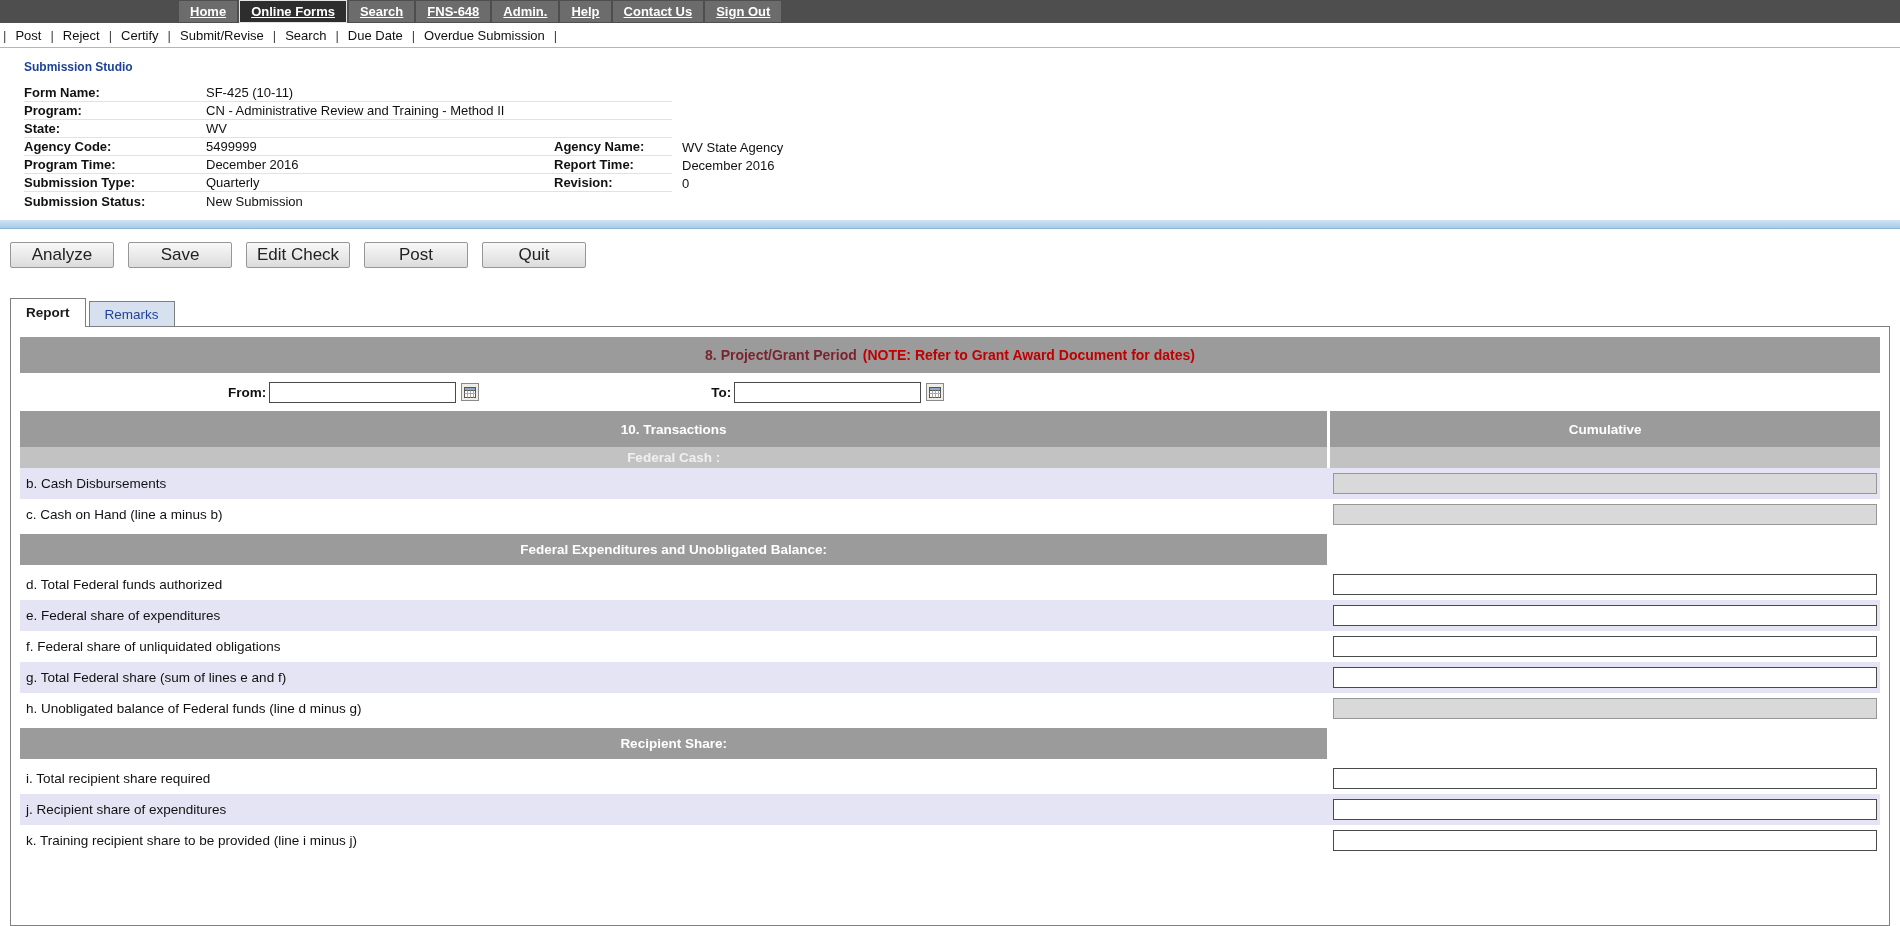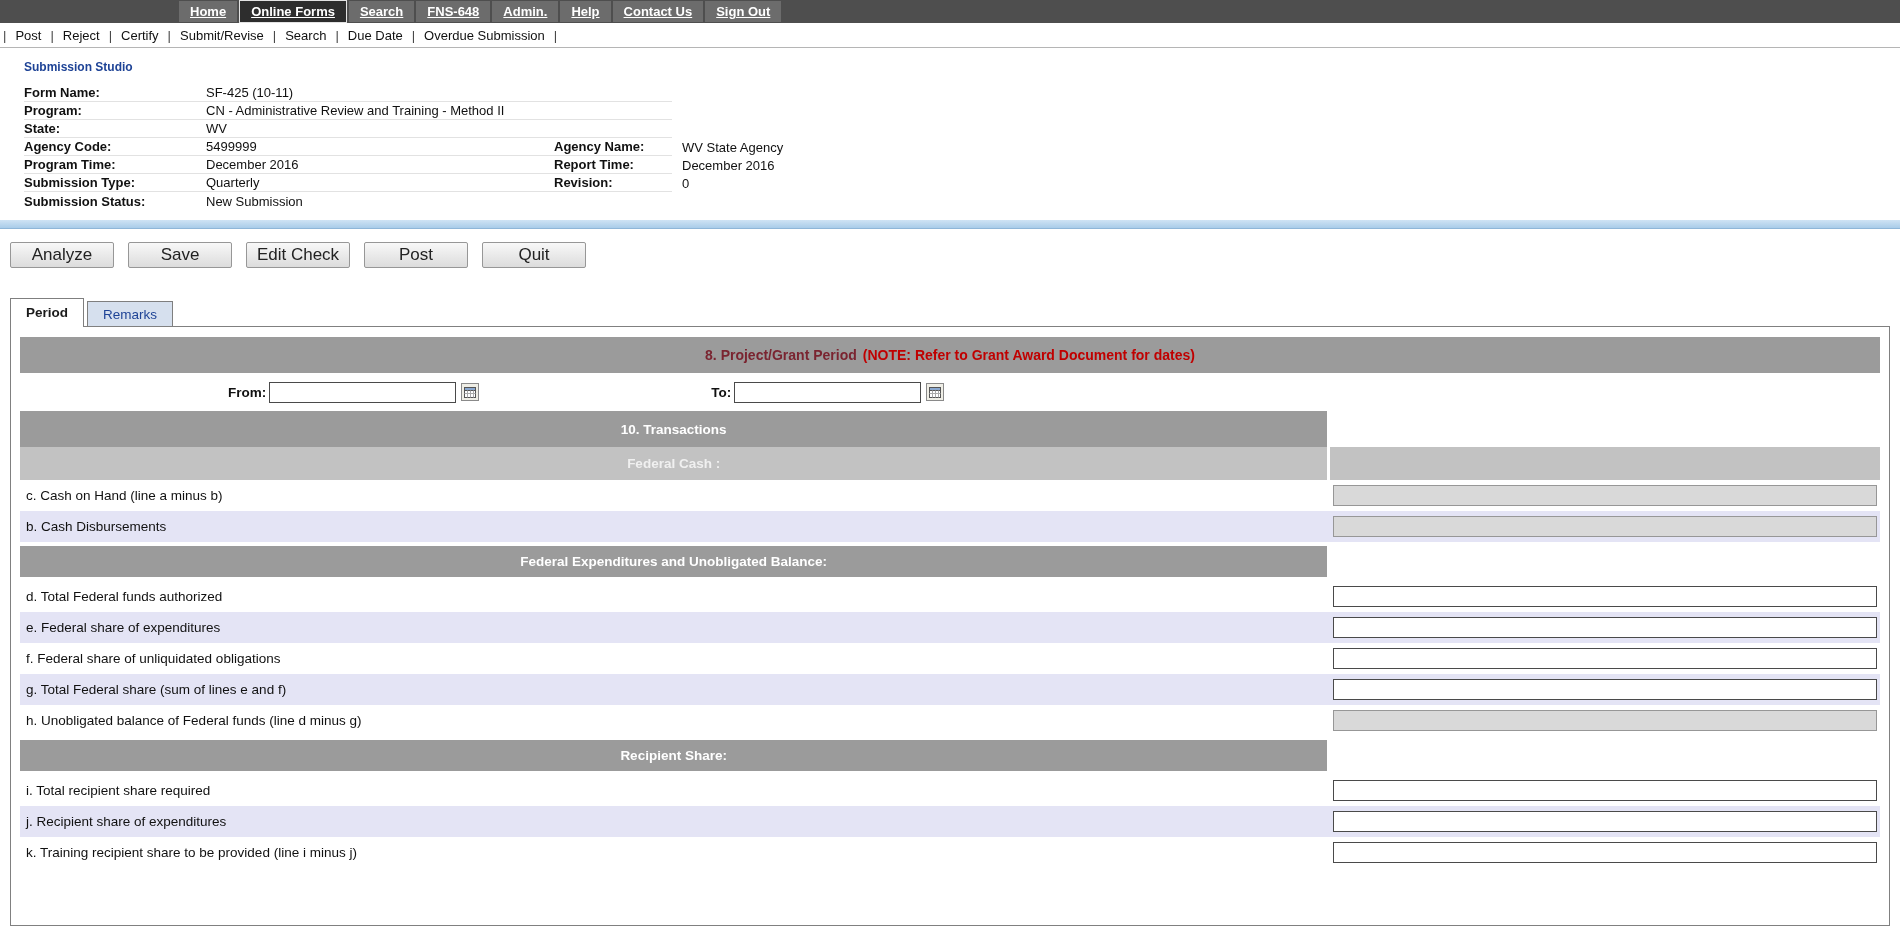--- a/index.html
+++ b/index.html
@@ -60,21 +60,21 @@
 .date-label{font-weight:bold;margin-right:3px;}
 .date-input{width:187px;height:21px;border:1px solid #4a4a4a;font-size:13px;padding:0 3px;}
 .calbtn{width:18px;height:18px;margin-left:5px;padding:0;border:1px solid #8a8a8a;
   background:#efeee6;display:inline-flex;align-items:center;justify-content:center;cursor:pointer;}
 
 .trow{display:grid;grid-template-columns:1308fr 3px 550fr;}
 .t-left,.t-right{display:flex;align-items:center;}
 .thead{height:36px;}
 .thead .t-left,.thead .t-right{background:var(--header-gray);color:#fff;font-weight:bold;
   font-size:13.5px;justify-content:center;}
-.fullsub{height:33px;}
+.fullsub{height:21px;}
 .fullsub .t-left,.fullsub .t-right{background:var(--subheader-gray);}
 .fullsub .t-left{color:#f0f0f0;font-weight:bold;justify-content:center;font-size:13.5px;}
 .subhead{height:31px;margin:4px 0;}
 .subhead .t-left{background:var(--header-gray);color:#fff;font-weight:bold;justify-content:center;font-size:13.5px;}
 .drow{height:31px;}
 .drow.shade{background:var(--row-shade);}
 .drow .t-left{padding-left:6px;font-size:13.5px;color:#111;}
 .drow .t-right{padding:0 3px;}
 .cum-input{width:100%;height:21px;border:1px solid #4a4a4a;background:#fff;font-size:13px;padding:0 3px;}
 .cum-input.ro{background:#d9d9d9;border:1px solid #979797;}
@@ -182,21 +182,21 @@
 
 <div id="toolbar">
     <button class="btn">Analyze</button>
     <button class="btn">Save</button>
     <button class="btn">Edit Check</button>
     <button class="btn">Post</button>
     <button class="btn">Quit</button>
   </div>
 
 <div id="tabs">
-    <div class="tab active">Period</div>
+    <div class="tab active">Report</div>
     <div class="tab">Remarks</div>
   </div>
 
 <div class="panel">
   <div class="period-header">
     <span class="period-title">8. Project/Grant Period</span>
     <span class="period-note">(NOTE: Refer to Grant Award Document for dates)</span>
   </div>
 
   <div class="fromto">
@@ -230,42 +230,43 @@
             <line x1="0.5" y1="7.5" x2="11.5" y2="7.5" stroke="#aaaaaa"></line>
           </svg>
         </span>
       </button>
     </div>
   </div>
 
   <div class="trow thead">
     <div class="t-left">10. Transactions</div>
     <div class="t-gap"></div>
+    <div class="t-right">Cumulative</div>
   </div>
 
   <div id="trx-rows">
       <div class="trow fullsub">
         <div class="t-left">Federal Cash :</div>
         <div class="t-gap"></div>
         <div class="t-right"></div>
       </div>
-      <div class="trow drow">
-        <div class="t-left">c. Cash on Hand (line a minus b)</div>
-        <div class="t-gap"></div>
-        <div class="t-right">
-          <input class="cum-input ro" type="text" disabled="" style="">
-        </div>
-      </div>
       <div class="trow drow shade">
         <div class="t-left">b. Cash Disbursements</div>
         <div class="t-gap"></div>
         <div class="t-right">
           <input class="cum-input ro" type="text" disabled="" style="">
         </div>
       </div>
+      <div class="trow drow">
+        <div class="t-left">c. Cash on Hand (line a minus b)</div>
+        <div class="t-gap"></div>
+        <div class="t-right">
+          <input class="cum-input ro" type="text" disabled="" style="">
+        </div>
+      </div>
       <div class="trow subhead">
         <div class="t-left">Federal Expenditures and Unobligated Balance:</div>
         <div class="t-gap"></div>
         <div class="t-right"></div>
       </div>
       <div class="trow drow">
         <div class="t-left">d. Total Federal funds authorized</div>
         <div class="t-gap"></div>
         <div class="t-right">
           <input class="cum-input" type="text" style="">

